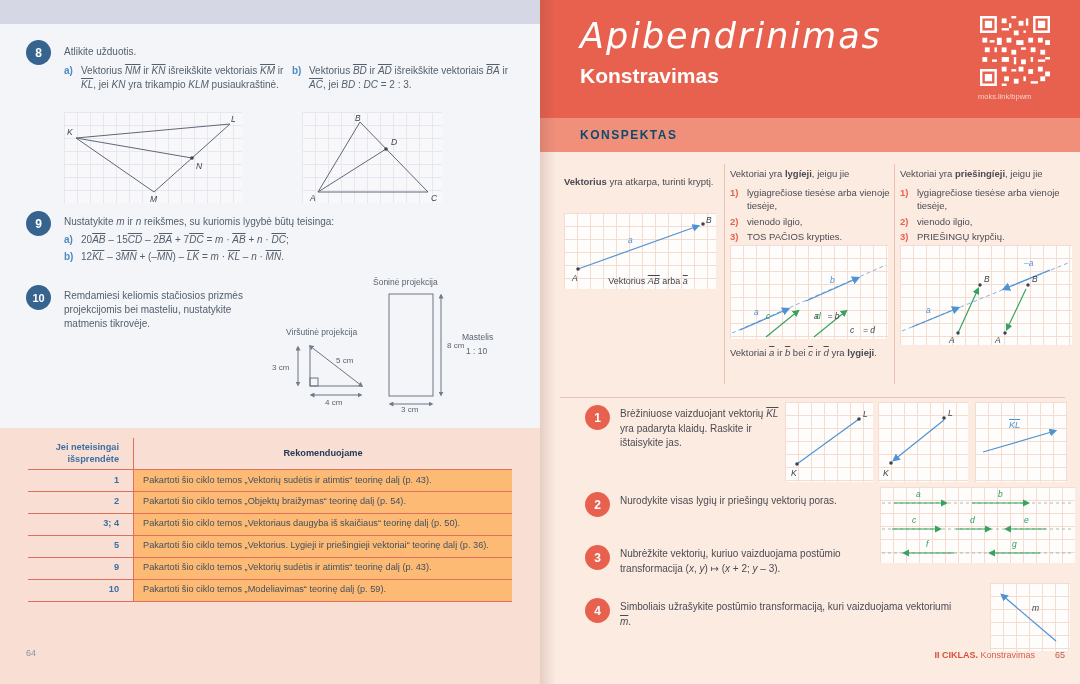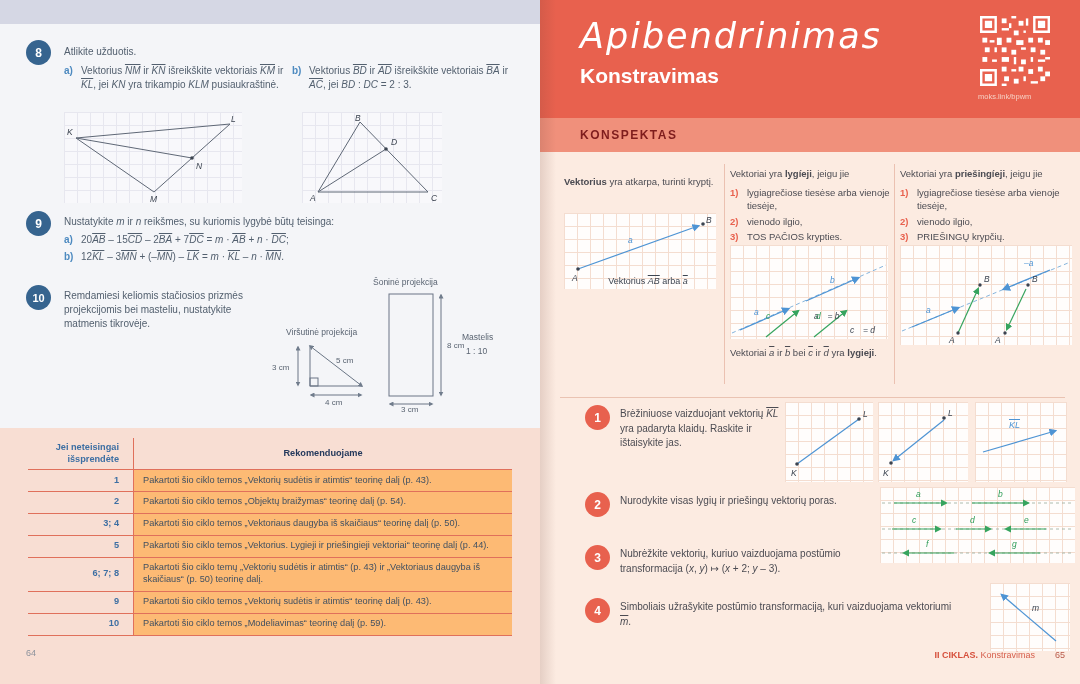--- a/index.html
+++ b/index.html
@@ -51,21 +51,21 @@
   table.rec th.c1{background:transparent;}
   .table-bg{position:absolute;left:0;top:428px;width:540px;height:256px;background:#f8ded3;}
   .pagenum{position:absolute;font-size:9px;color:#8c929c;}
   
   .rp-head{position:absolute;left:0;top:0;width:540px;height:118px;background:#e8614e;}
   .rp-title{position:absolute;left:40px;top:16px;color:#fff;font-size:35px;font-style:italic;
         letter-spacing:2px;font-family:"DejaVu Sans",sans-serif;}
   .rp-sub{position:absolute;left:40px;top:64px;color:#fff;font-size:21px;font-weight:bold;}
   .rp-band{position:absolute;left:0;top:118px;width:540px;height:34px;background:#f0907b;
         display:flex;align-items:center;}
-  .rp-band span{margin-left:40px;color:#7f1d1d;font-weight:bold;font-size:12px;letter-spacing:1.5px;}
+  .rp-band span{margin-left:40px;color:#0c4a6e;font-weight:bold;font-size:12px;letter-spacing:1.5px;}
   .qr-cap{position:absolute;left:438px;top:92px;font-size:7.5px;color:#f6cfc3;}
   .kdiv{position:absolute;top:164px;width:1px;height:220px;background:rgba(216,142,120,.45);}
   .hdiv{position:absolute;left:20px;top:397px;width:505px;height:1px;background:#eac3b2;}
   .klist{display:flex;gap:4px;font-size:9.5px;line-height:1.35;margin-top:3px;}
   .knum{color:#e8614e;font-weight:bold;flex:none;width:13px;}
   .rp-ex{position:absolute;display:flex;gap:10px;}
   .rp-ex .txt{font-size:10px;line-height:1.45;padding-top:2px;}
   .footer{position:absolute;left:300px;top:650px;width:225px;display:flex;justify-content:flex-end;
         gap:20px;font-size:9px;}
   .footer .cyc b{color:#d6503c;margin-left:12px;} .footer .cyc{color:#d6604e;}
@@ -200,25 +200,21 @@
         <tr>
             <td class="c1">2</td>
             <td>Pakartoti šio ciklo temos „Objektų braižymas“ teorinę dalį (p. 54).</td>
           </tr>
         <tr>
             <td class="c1">3; 4</td>
             <td>Pakartoti šio ciklo temos „Vektoriaus daugyba iš skaičiaus“ teorinę dalį (p. 50).</td>
           </tr>
         <tr>
             <td class="c1">5</td>
-            <td>Pakartoti šio ciklo temos „Vektorius. Lygieji ir priešingieji vektoriai“ teorinę dalį (p. 44).</td>
-          </tr>
-        <tr>
-            <td class="c1">6; 7; 8</td>
-            <td>Pakartoti šio ciklo temų „Vektorių sudėtis ir atimtis“ (p. 43) ir „Vektoriaus daugyba iš skaičiaus“ (p. 50) teorinę dalį.</td>
+            <td>Pakartoti šio ciklo temos „Vektorius. Lygieji ir priešingieji vektoriai“ teorinę dalį (p. 36).</td>
           </tr>
         <tr>
             <td class="c1">9</td>
             <td>Pakartoti šio ciklo temos „Vektorių sudėtis ir atimtis“ teorinę dalį (p. 43).</td>
           </tr>
         <tr>
             <td class="c1">10</td>
             <td>Pakartoti šio ciklo temos „Modeliavimas“ teorinę dalį (p. 59).</td>
           </tr>
       </tbody>

